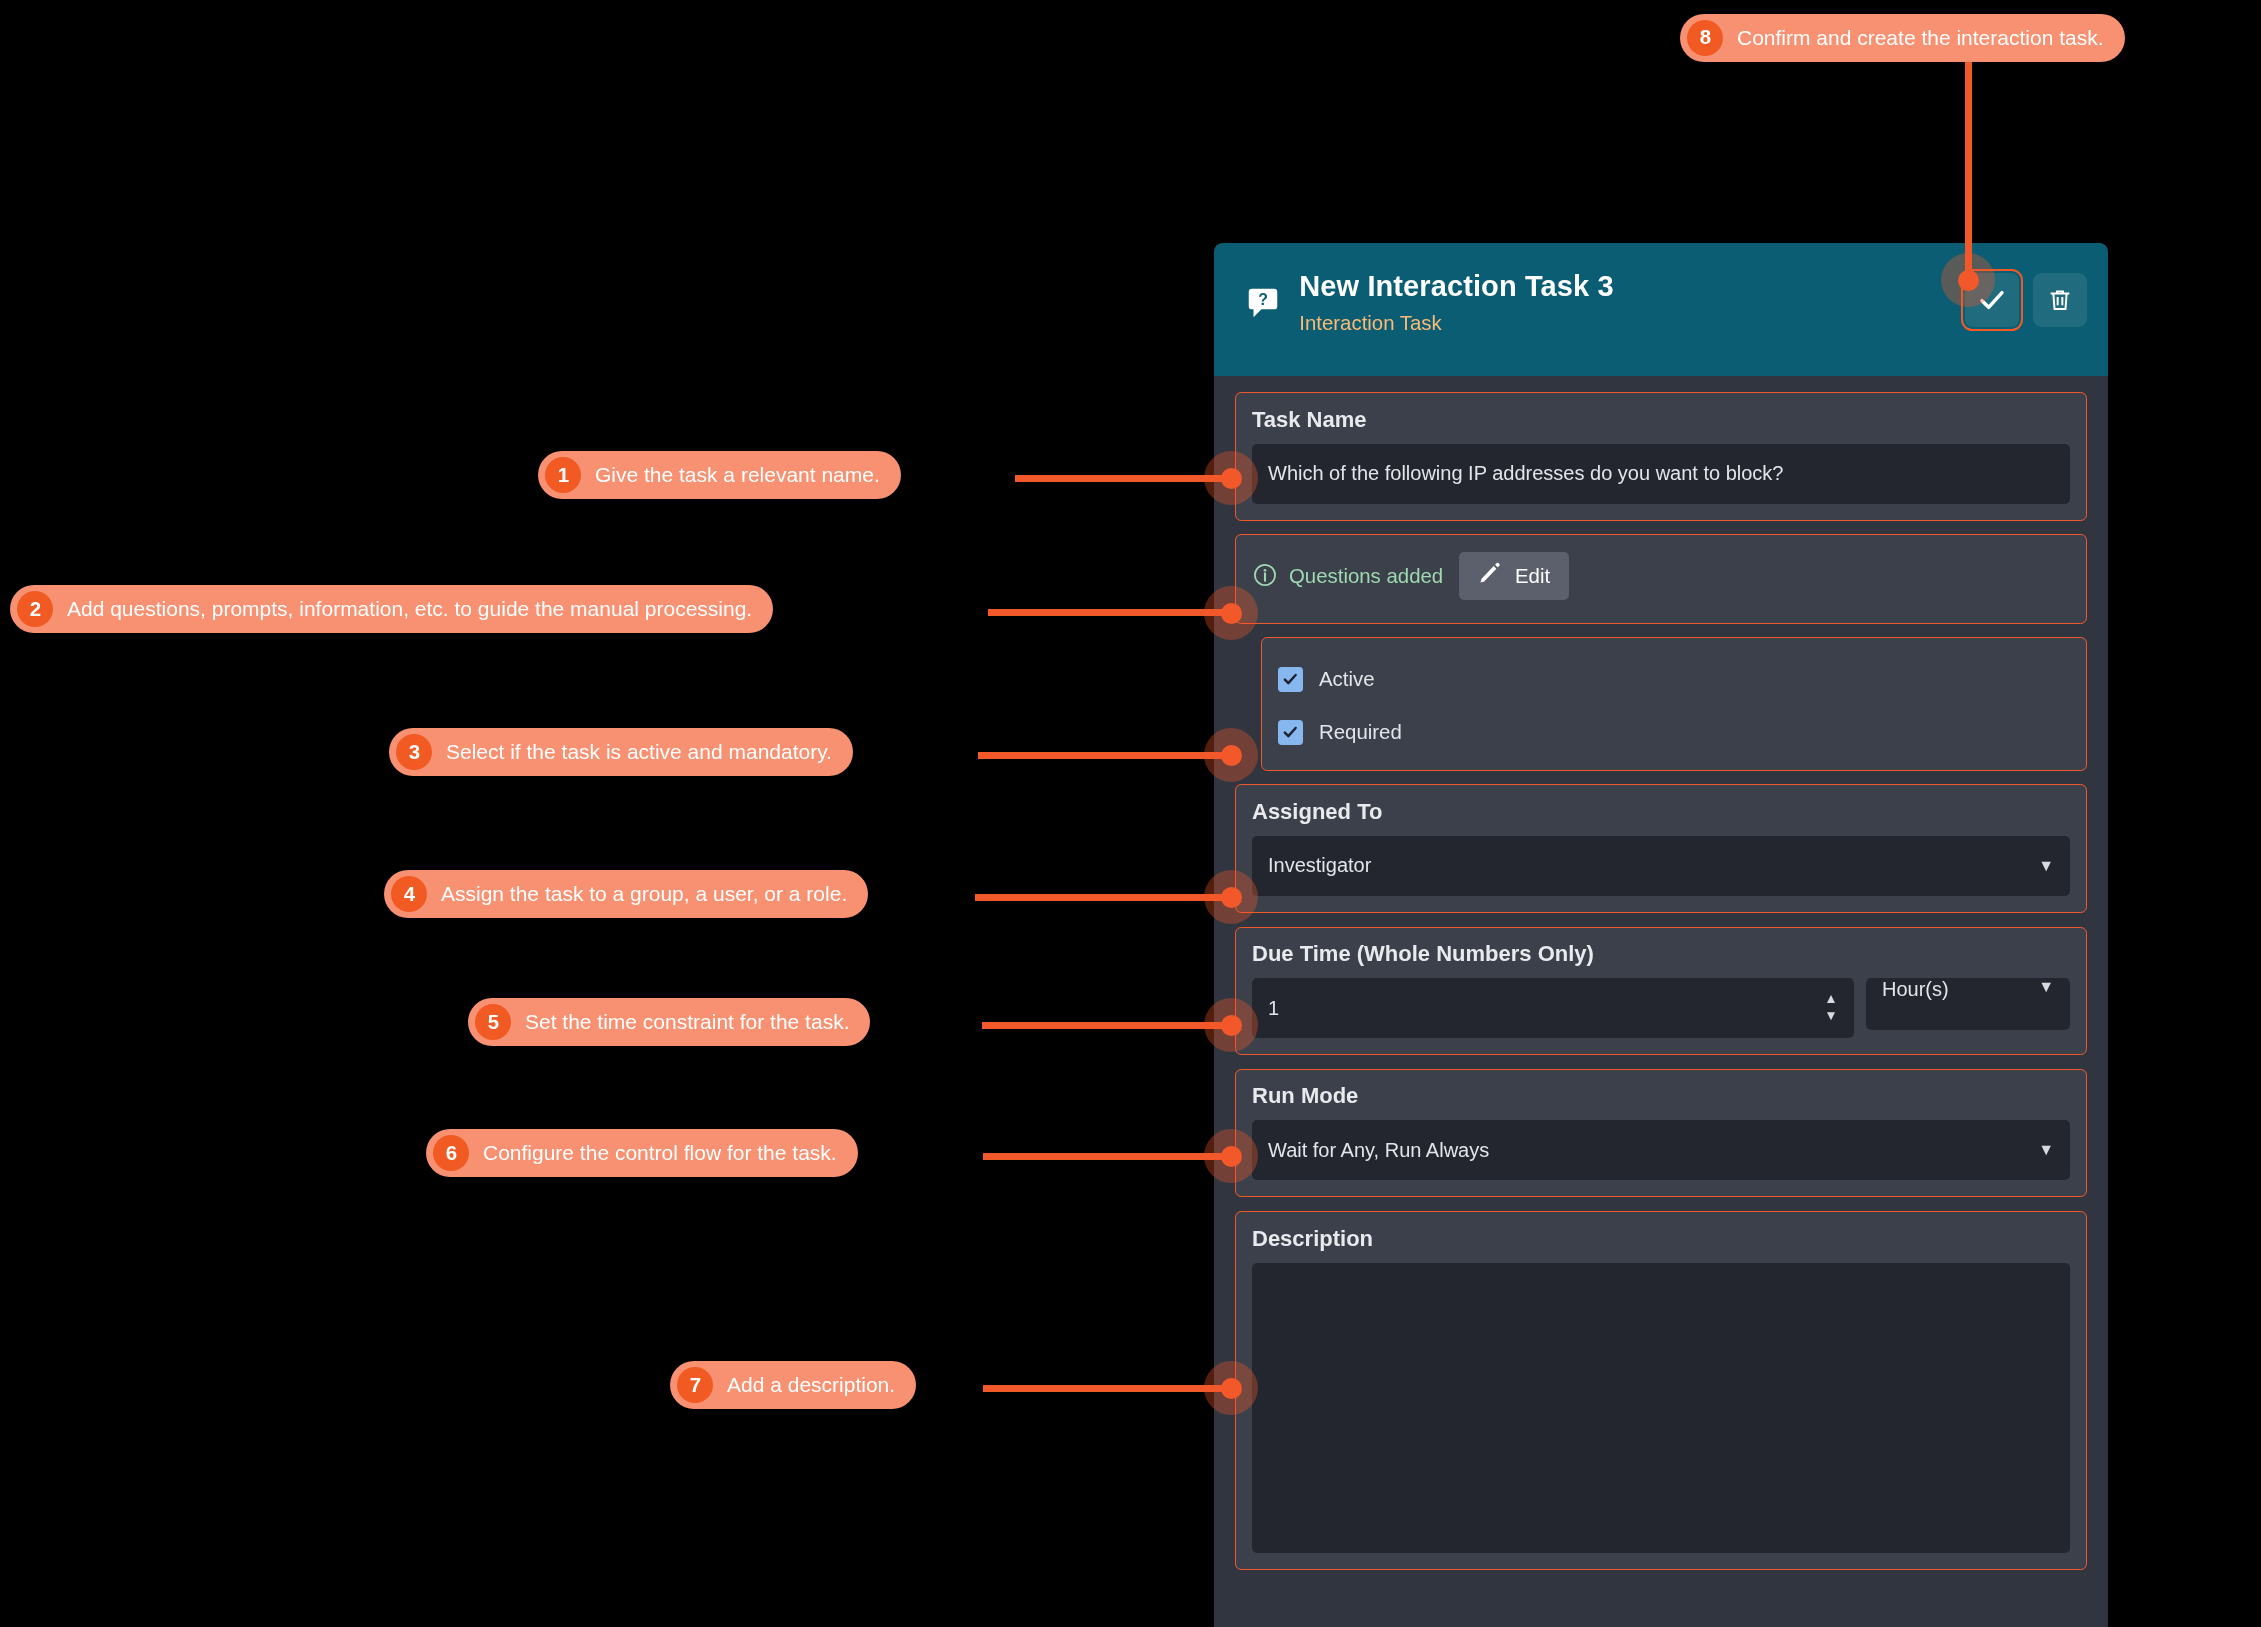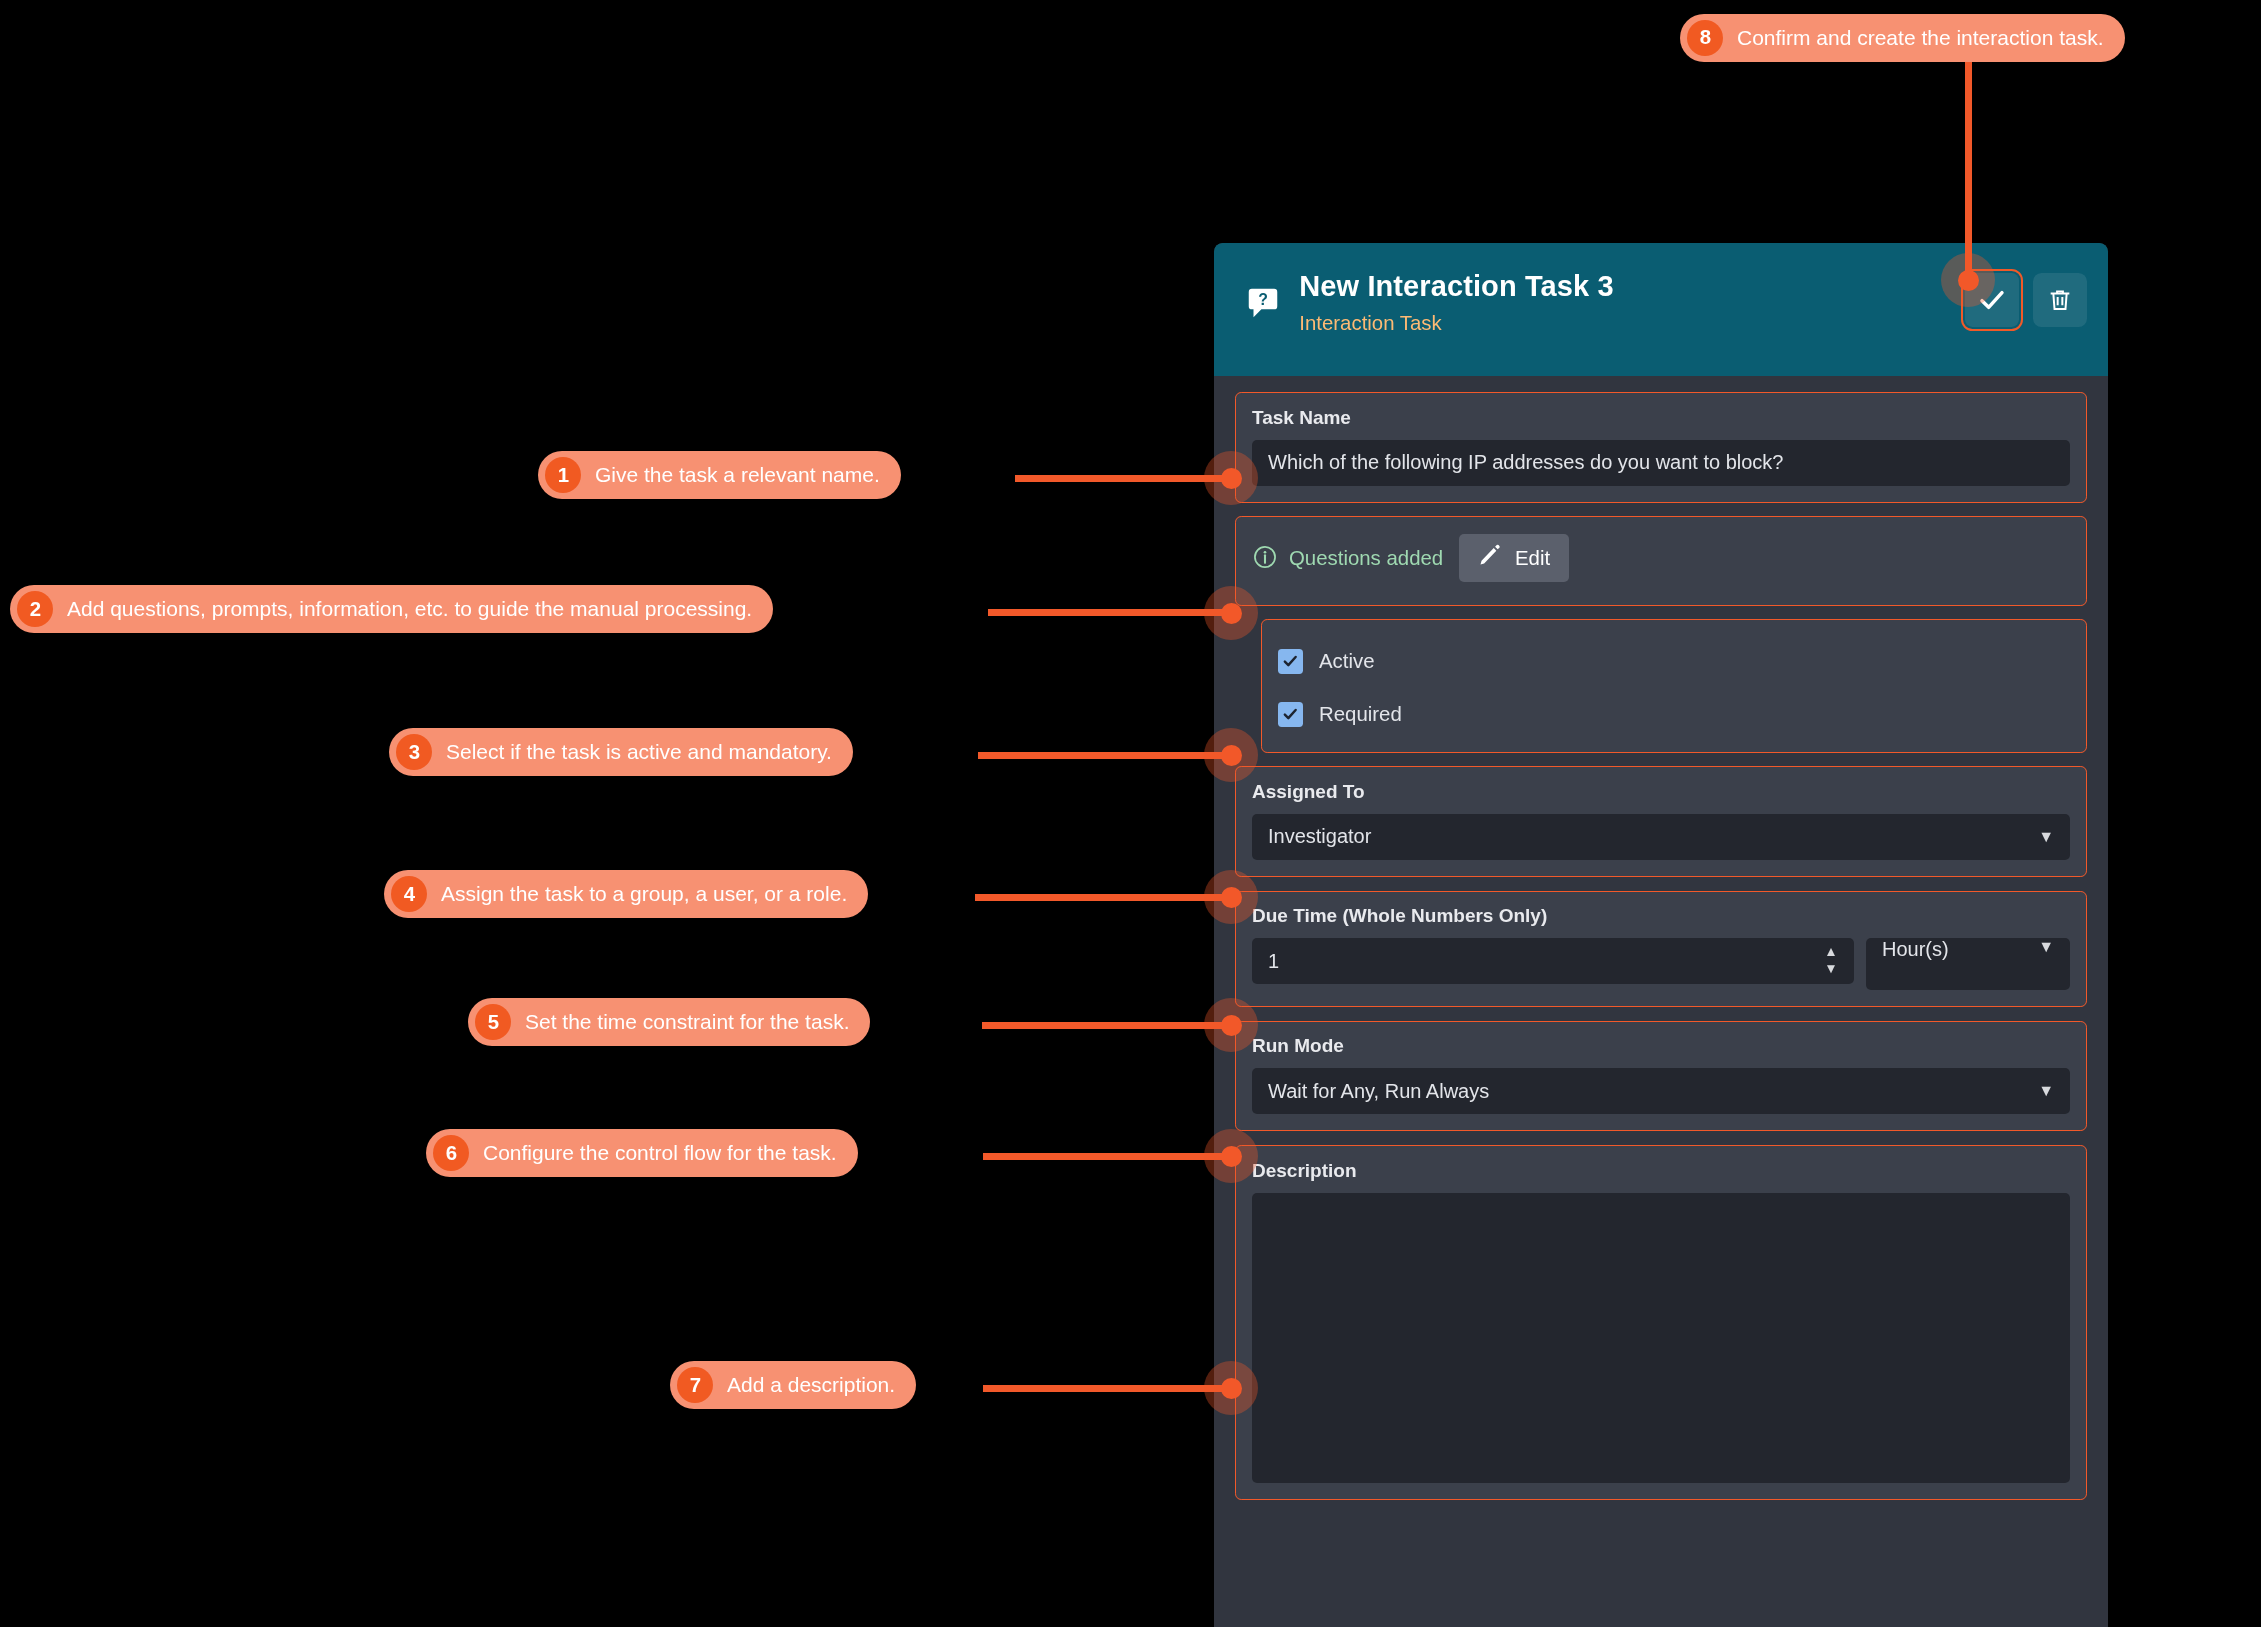--- a/index.html
+++ b/index.html
@@ -29,24 +29,24 @@
   }
   .hdr-btn.focus{outline:2.5px solid #f05a28;outline-offset:2.5px;border-radius:7.4px;}
 
   #panel-body{padding:16px 21px 25px 21px;box-sizing:border-box;}
 
   .card{
     background:#3b404b;border-radius:6.2px;margin-bottom:13.6px;
     padding:13.6px 16px 16px 16px;box-sizing:border-box;
     border:1.9px solid #f2592a;
   }
-  .card-label{font-size:19px;font-weight:bold;color:#e9eaee;margin-bottom:11px;}
+  .card-label{font-size:22px;font-weight:bold;color:#e9eaee;margin-bottom:11px;}
 
   .field{
-    background:#23262e;border-radius:5px;height:46px;
+    background:#23262e;border-radius:5px;height:60px;
     display:flex;align-items:center;padding:0 16px;box-sizing:border-box;
     font-size:20px;color:#e3e5ea;
   }
   .field.textarea{height:290px;align-items:flex-start;padding-top:12.3px;}
   .caret{margin-left:auto;font-size:16px;color:#d8dade;}
 
   .row{display:flex;gap:12.3px;}
   .row .field{flex:1 1 auto;}
   .spin{
     margin-left:auto;display:flex;flex-direction:column;gap:6.2px;

